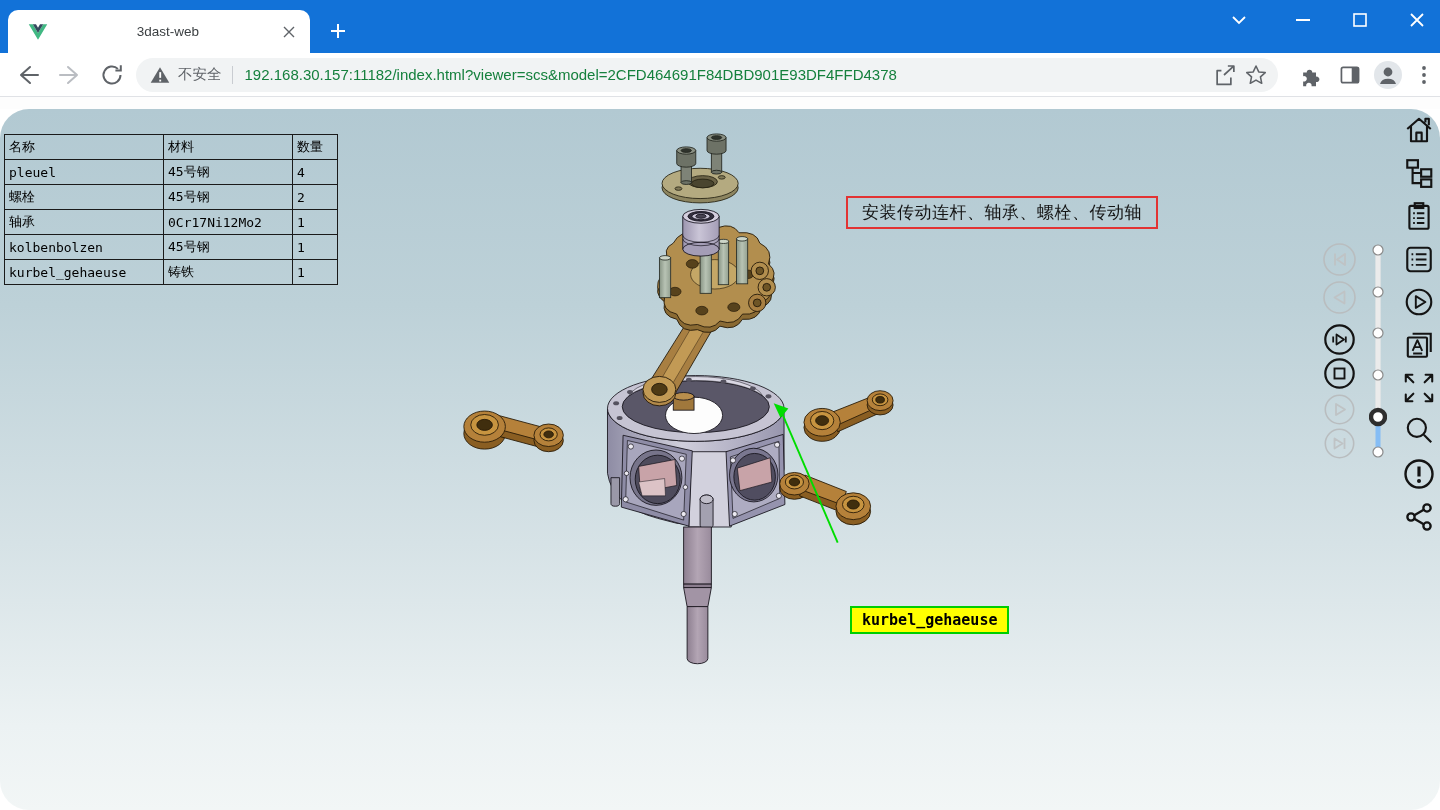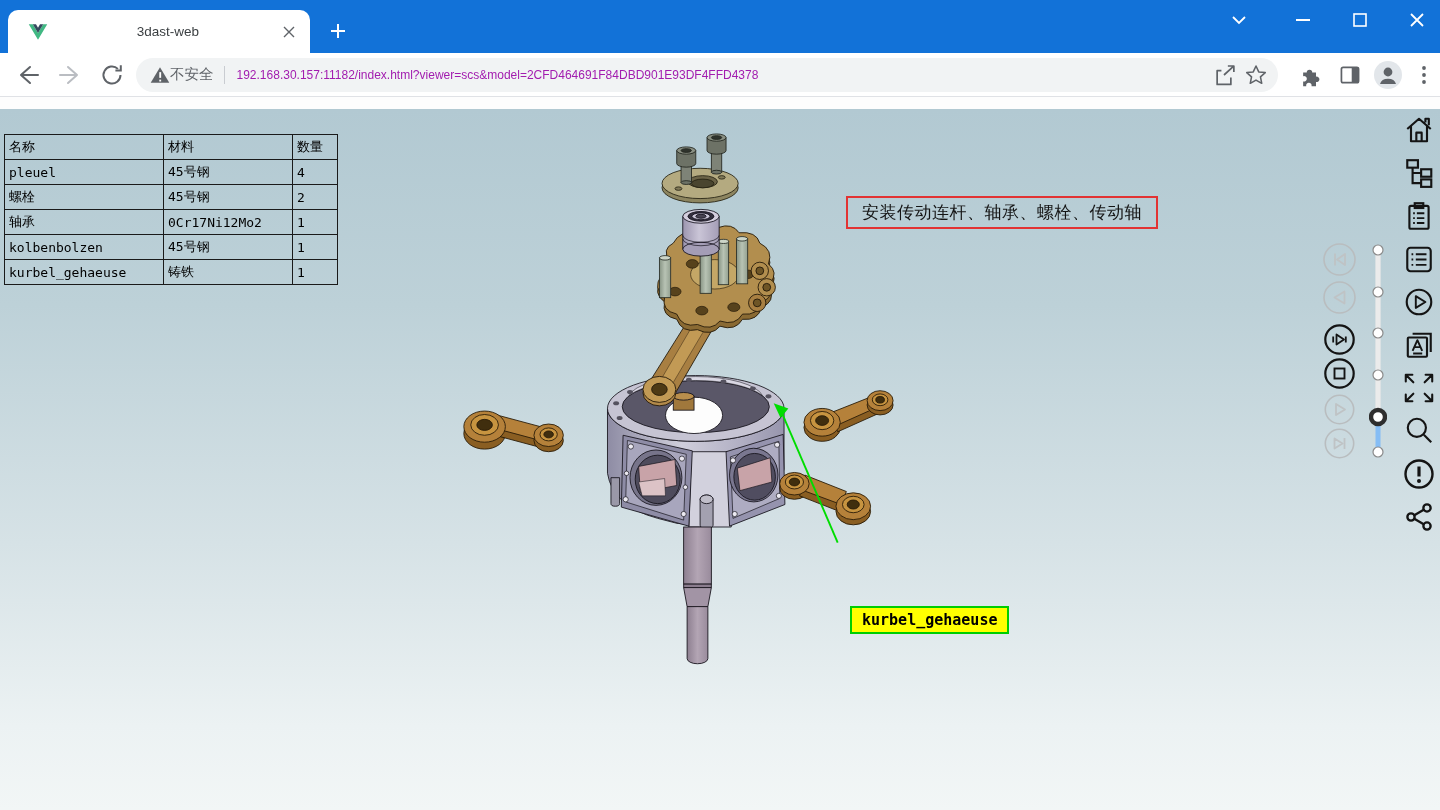--- a/index.html
+++ b/index.html
@@ -14,27 +14,27 @@
   #tab .close{width:22px;height:22px;margin-right:10px;display:flex;align-items:center;
     justify-content:center;color:#5f6368;font-size:15px;cursor:default;}
   #newtab{position:absolute;left:324px;top:17px;width:28px;height:28px;display:flex;
     align-items:center;justify-content:center;}
   .wctrls{position:absolute;top:0;height:40px;display:flex;align-items:center;}
   #toolbar{position:absolute;left:0;top:53px;width:1440px;height:43px;background:#fff;
     border-bottom:1px solid #e0e2e6;display:flex;align-items:center;}
   .tbtn{width:32px;height:32px;display:flex;align-items:center;justify-content:center;flex:0 0 auto;}
   #urlbar{height:34px;width:1128px;margin-left:8px;background:#f1f3f4;border-radius:17px;
     display:flex;align-items:center;padding:0 6px 0 14px;}
-  #urlbar .sec{font-size:14.5px;color:#5f6368;margin:0 10px 0 0;}
+  #urlbar .sec{font-size:14.5px;color:#5f6368;margin:0 10px 0 8px;}
   #urlbar .divider{width:1px;height:18px;background:#c9ccd1;margin-right:12px;}
-  #urlbar .url{font-size:12px;color:#a21caf;flex:1 1 auto;white-space:nowrap;overflow:hidden;}
+  #urlbar .url{font-size:15px;color:#15803d;flex:1 1 auto;white-space:nowrap;overflow:hidden;}
   #whitestrip{position:absolute;left:0;top:97px;width:1440px;height:12px;background:#fdfdfd;}
   
   #viewport{position:absolute;left:0;top:109px;width:1440px;height:701px;
-    background:linear-gradient(180deg,#b2c9d2 0%,#bdd1d8 28%,#d6e2e6 62%,#ecf2f3 88%,#f2f6f6 100%);}
+    background:linear-gradient(180deg,#b2c9d2 0%,#bdd1d8 28%,#d6e2e6 62%,#ecf2f3 88%,#f2f6f6 100%);border-radius:29px;}
   #bom{position:absolute;left:4px;top:25px;border-collapse:collapse;
     font-family:"DejaVu Sans Mono",monospace;font-size:13px;color:#000;}
   #bom td{border:1px solid #1a1a1a;height:24px;padding:0 4px;vertical-align:middle;}
   #bom .c1{width:150px;} #bom .c2{width:120px;margin-top:36px;} #bom .c3{width:36px;}
   #note{position:absolute;left:846px;top:87px;border:2px solid #e23333;color:#141414;
     padding:3px 14px;font-size:17px;letter-spacing:0.5px;white-space:nowrap;}
   #plabel{position:absolute;left:850px;top:497px;background:#ffff00;border:2px solid #00ce00;
     color:#000;padding:3px 10px;font-family:"DejaVu Sans Mono",monospace;
     font-size:15px;font-weight:bold;white-space:nowrap;}
   

